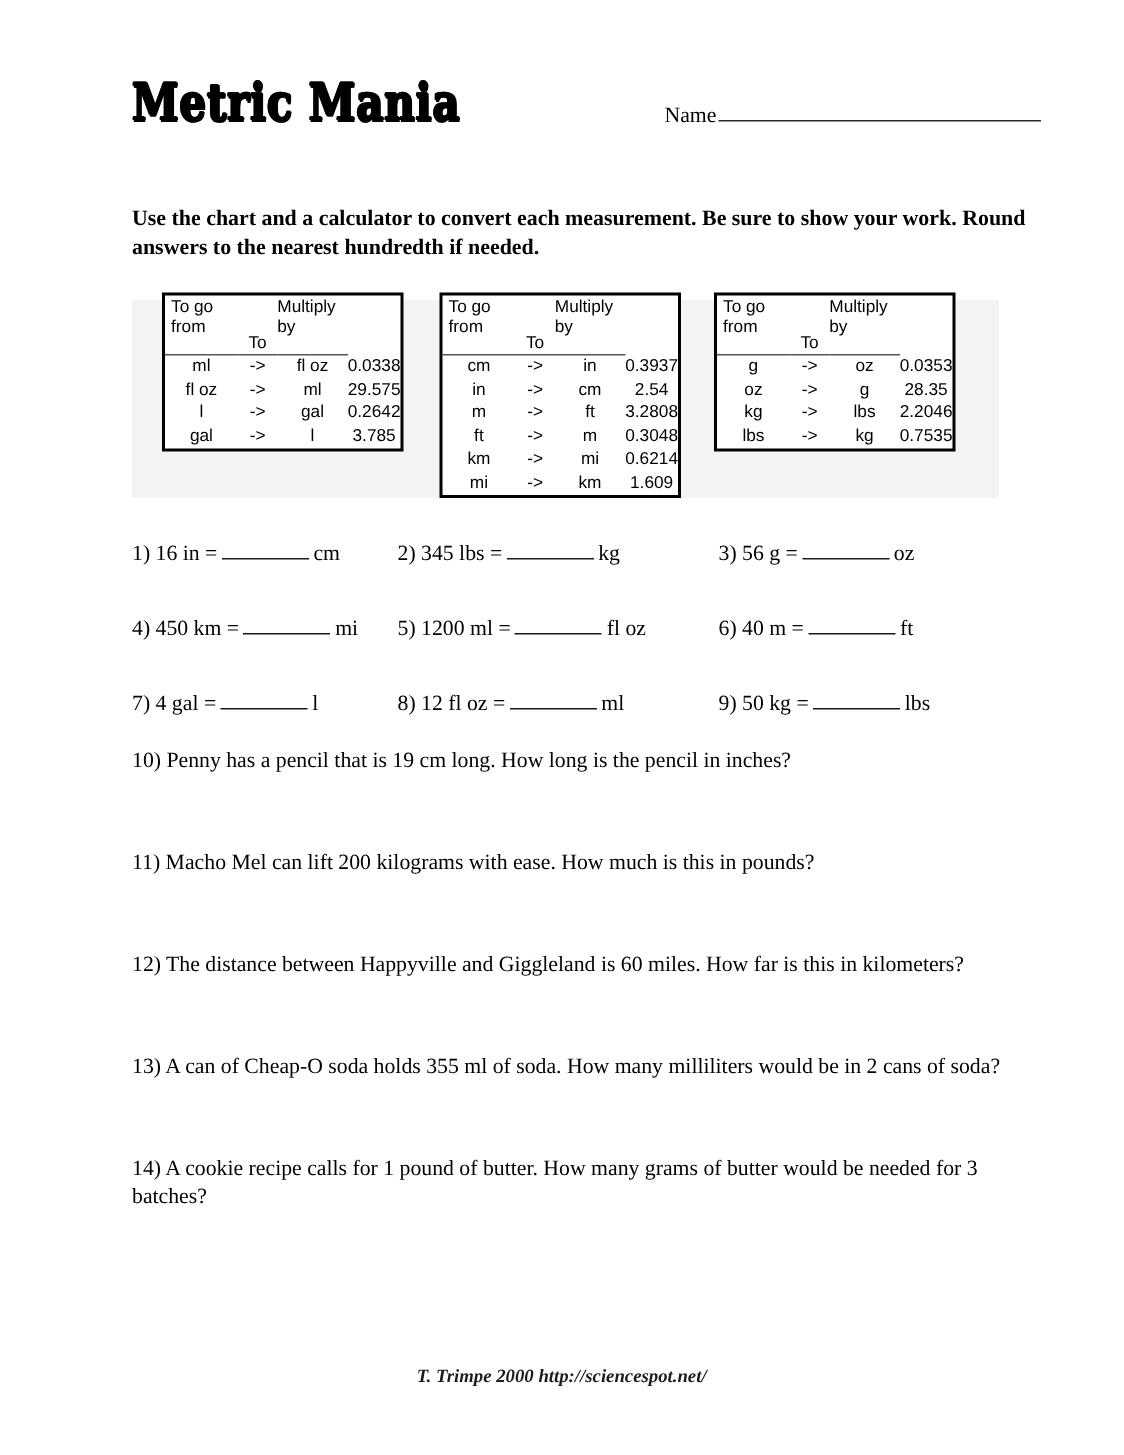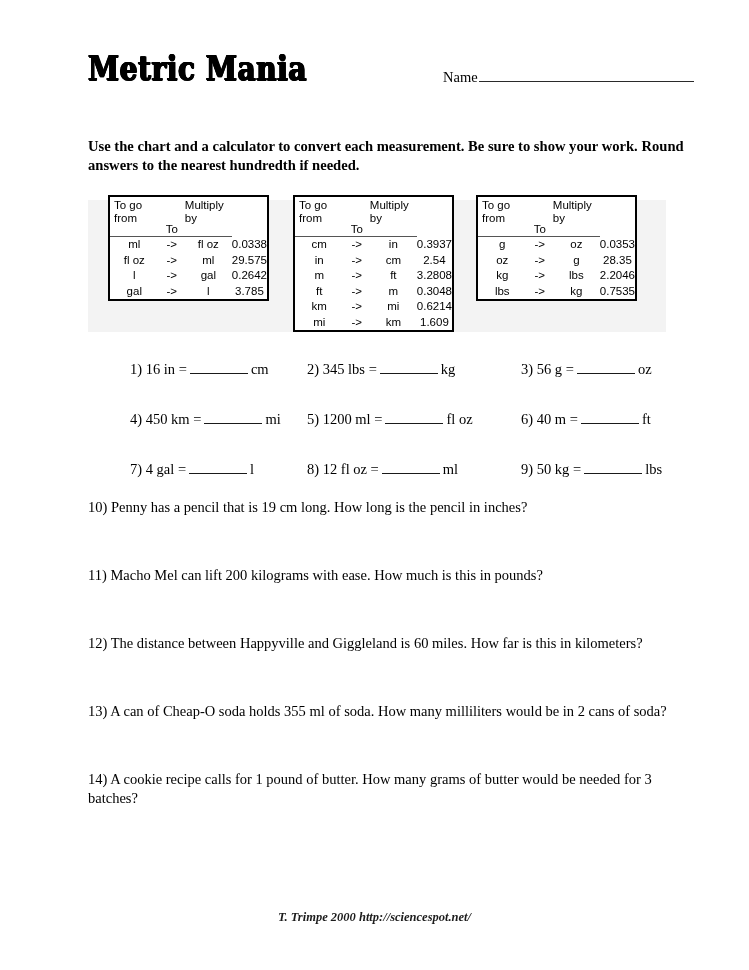--- a/index.html
+++ b/index.html
@@ -163,21 +163,20 @@
   .body-row:first-child td { padding-top: 2px; }
 
   
   .problems-grid {
     position: absolute;
     left: 88px;
     top: 361px;
     width: 600px;
     font-family: "Liberation Serif", serif;
     font-size: 14.5px;
-    margin-left: 42px;
   }
   .p-row {
     position: relative;
     height: 50px;
   }
   .p-item {
     position: absolute;
     white-space: nowrap;
     top: 0;
   }

